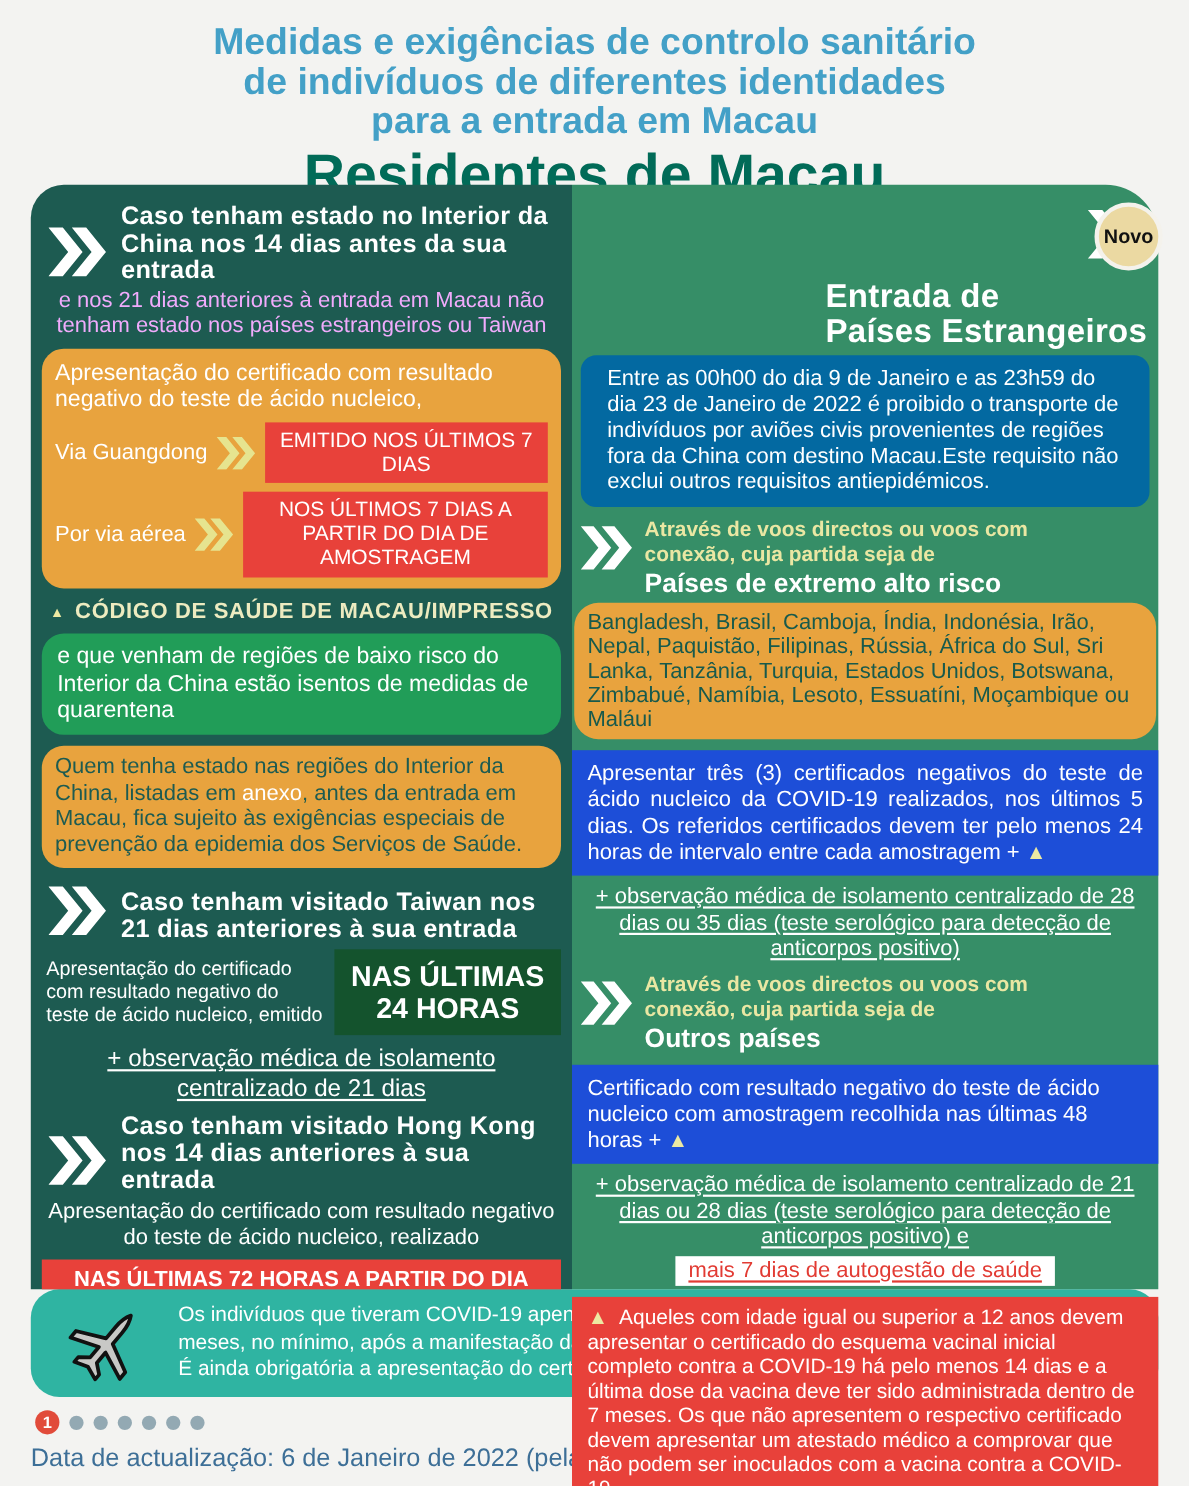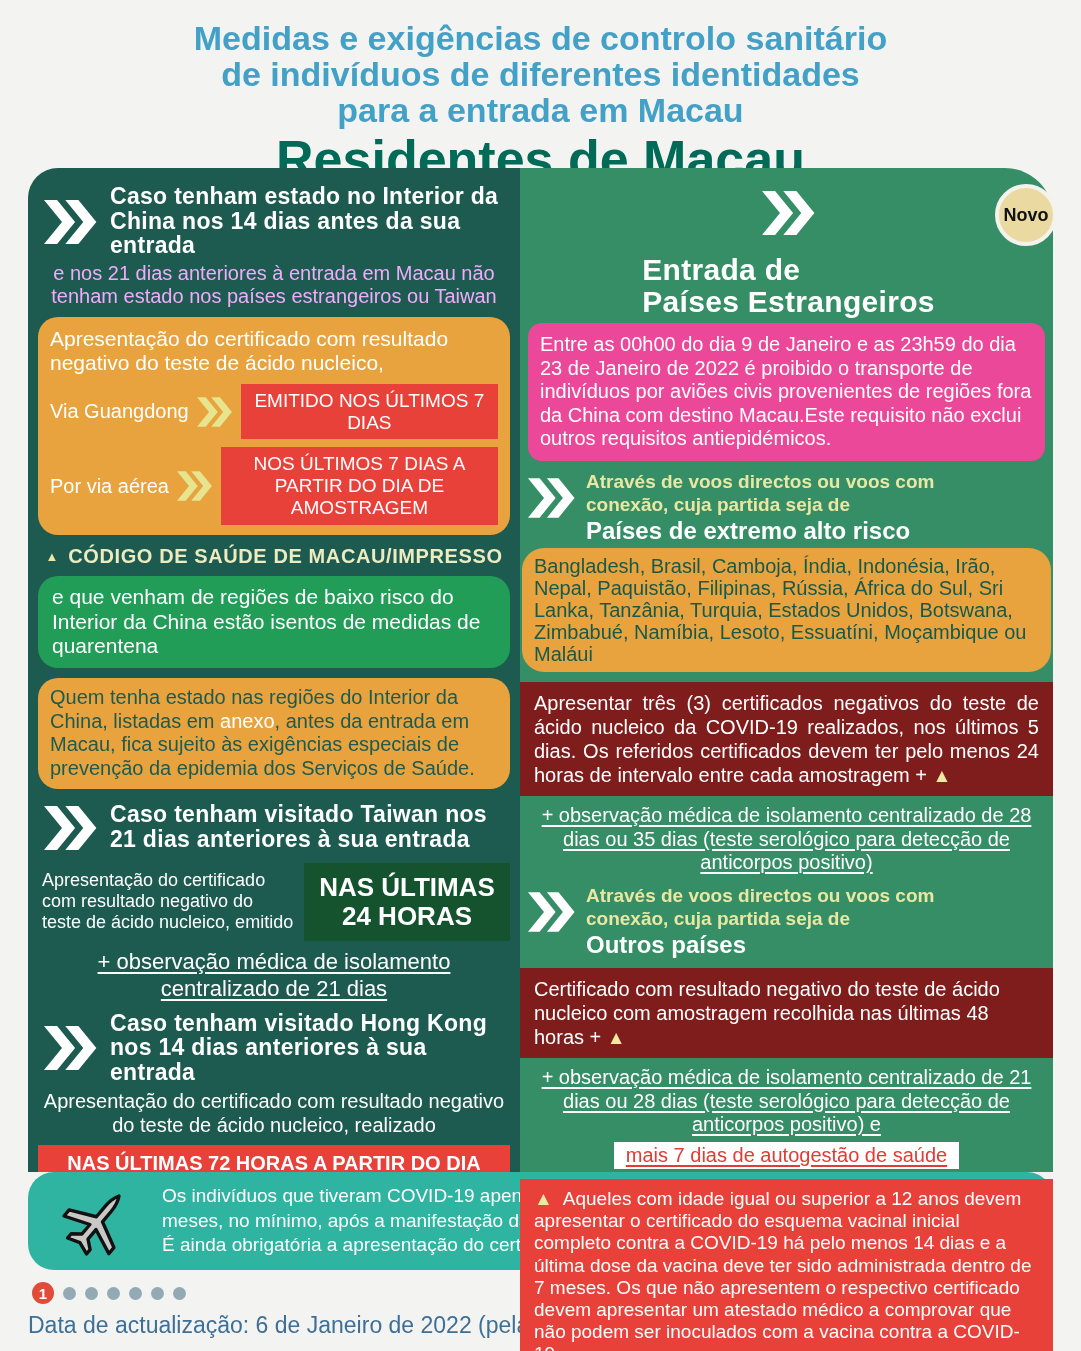--- a/index.html
+++ b/index.html
@@ -9,21 +9,21 @@
   
   .hdr { height:168px; text-align:center; padding-top:20px; }
   .tline { font-size:34px; font-weight:bold; color:#43A0C7; line-height:36px; }
   .sub { font-size:52px; font-weight:bold; color:#016B58; line-height:58px; margin-top:2px; }
 
   
   .cols { display:flex; margin:0 28px; height:1004px; }
   .lp { width:492px; background:#1D5B51; border-radius:30px 0 0 0; padding:8px 10px 6px; overflow:hidden; }
   .rp { flex:1; background:#368E67; border-radius:0 48px 0 0; padding:6px 0 8px; position:relative; overflow:visible; }
 
-  .sec { display:flex; gap:12px; align-items:center; padding:8px 2px 0 6px; }
+  .sec { display:flex; gap:12px; align-items:flex-end; padding:8px 2px 0 6px; }
   .chev { width:54px; height:58px; flex:none; margin-top:2px; }
   .chev polygon { fill:#fff; }
   .chev.sm { width:36px; height:30px; margin:0; }
   .chev.sm polygon { fill:#E6E48F; }
   .sec .h { font-size:23px; font-weight:bold; color:#fff; line-height:1.07; letter-spacing:.3px; }
 
   .lead { color:#f0abfc; font-size:20px; line-height:1.18; text-align:center; margin-top:4px; }
 
   .obox { background:#E8A33E; border-radius:20px; margin-top:8px; padding:10px 12px; }
   .obox .intro { color:#fff; font-size:21px; line-height:1.16; }
@@ -46,27 +46,27 @@
   .certrow .small { color:#fff; font-size:18px; line-height:1.16; width:252px; }
   .bigchip { background:#14532d; color:#fff; font-weight:bold; font-size:26px; line-height:1.12; padding:10px 8px; text-align:center; flex:1; }
   .obs { display:block; color:#fff; font-size:22px; line-height:1.22; text-align:center; margin:8px auto 0; text-decoration:underline; text-underline-offset:3px; }
   .cert3 { color:#fff; font-size:20px; line-height:1.16; text-align:center; margin-top:6px; }
   .chip72 { display:table; background:#E8413A; color:#fff; font-weight:bold; font-size:20px; line-height:1.2; padding:6px 14px; margin:8px auto 0; text-align:center; }
 
   
   .rp .inset { margin-left:8px; margin-right:8px;flex-direction:column; }
   .rhead .h { font-size:30px; line-height:1.05; }
   .badge { position:absolute; top:16px; right:-4px; width:62px; height:62px; border-radius:50%; background:#EBD9A2; border:4px solid #F4F2EC; color:#111; font-weight:bold; font-size:18px; display:flex; align-items:center; justify-content:center; z-index:3; }
-  .ban { background:#ec4899; border-radius:14px; margin:6px 8px 0; padding:10px 12px; color:#fff; font-size:20px; line-height:1.18; }
+  .ban { background:#0369a1; border-radius:14px; margin:6px 8px 0; padding:10px 24px; color:#fff; font-size:20px; line-height:1.18; }
   .subhead { display:flex; gap:10px; align-items:flex-start; padding:10px 2px 0 8px; }
   .subhead .chev { width:48px; height:50px; }
   .subhead .pale { color:#EAE7A3; font-size:19px; font-weight:bold; line-height:1.2; display:block; }
   .subhead .bold { color:#fff; font-size:24px; font-weight:bold; line-height:1.15; display:block; }
   .countries { background:#E8A33E; border-radius:22px; margin:4px 2px 0; padding:7px 12px; color:#175A4C; font-size:20px; line-height:1.1; }
-  .rbox { background:#7f1d1d; margin:10px 0 0; padding:9px 14px; color:#fff; font-size:20px; line-height:1.2; }
+  .rbox { background:#1d4ed8; margin:10px 0 0; padding:9px 14px; color:#fff; font-size:20px; line-height:1.2; }
   .rbox.just { text-align:justify; }
   .robs { display:block; color:#fff; font-size:20px; line-height:1.18; text-align:center; margin:8px 10px 0; text-decoration:underline; text-underline-offset:3px; }
   .maisbar { display:table; background:#fff; color:#E23B33; font-size:20px; line-height:1.15; padding:2px 12px; margin:5px auto 0; text-decoration:underline; text-underline-offset:3px; }
   .vacc { background:#E8413A; margin:10px 0 0; padding:9px 14px; color:#fff; font-size:19px; line-height:1.17; }
   .vacc .tri.big { margin-right:10px; }
   .footn { background:#E8A33E; border-radius:16px; margin:9px 8px 0; padding:8px 14px; color:#175A4C; font-size:20px; line-height:1.2; }
 
   
   .band { margin:0 28px; height:98px; background:#2FB4A2; border-radius:26px; display:flex; align-items:center; gap:28px; padding:0 34px; }
   .plane { width:72px; height:72px; flex:none; transform:rotate(40deg); }

